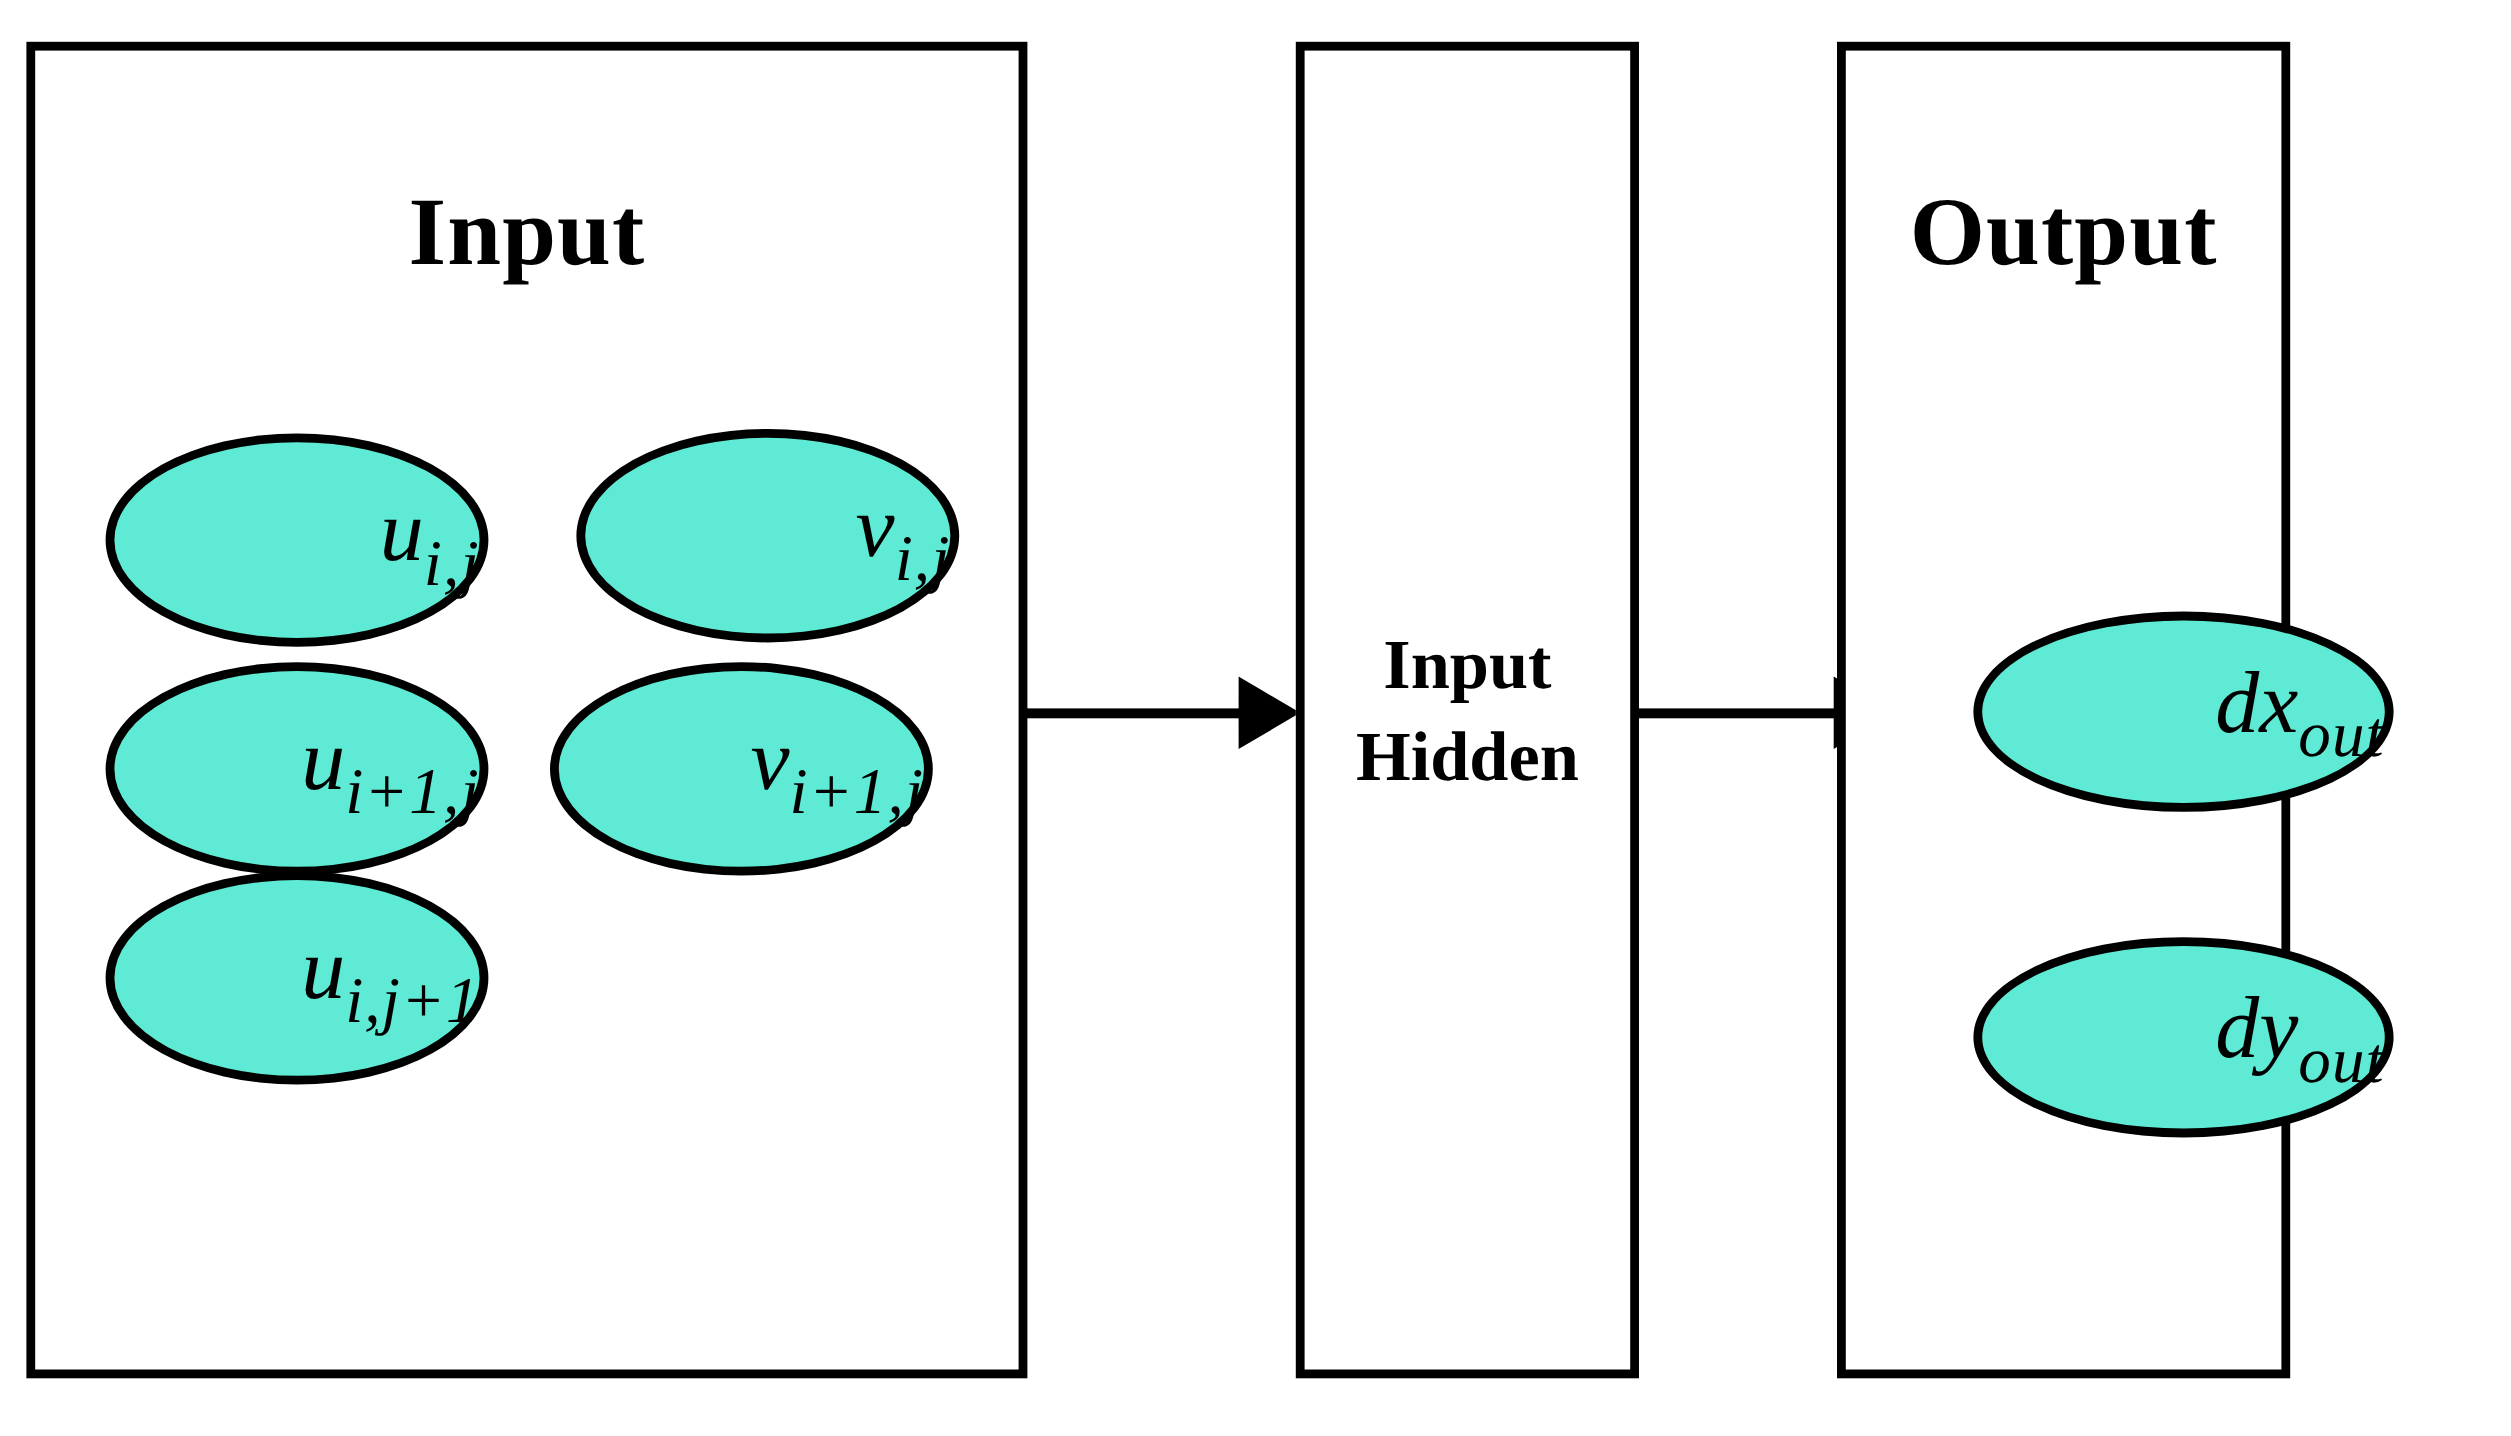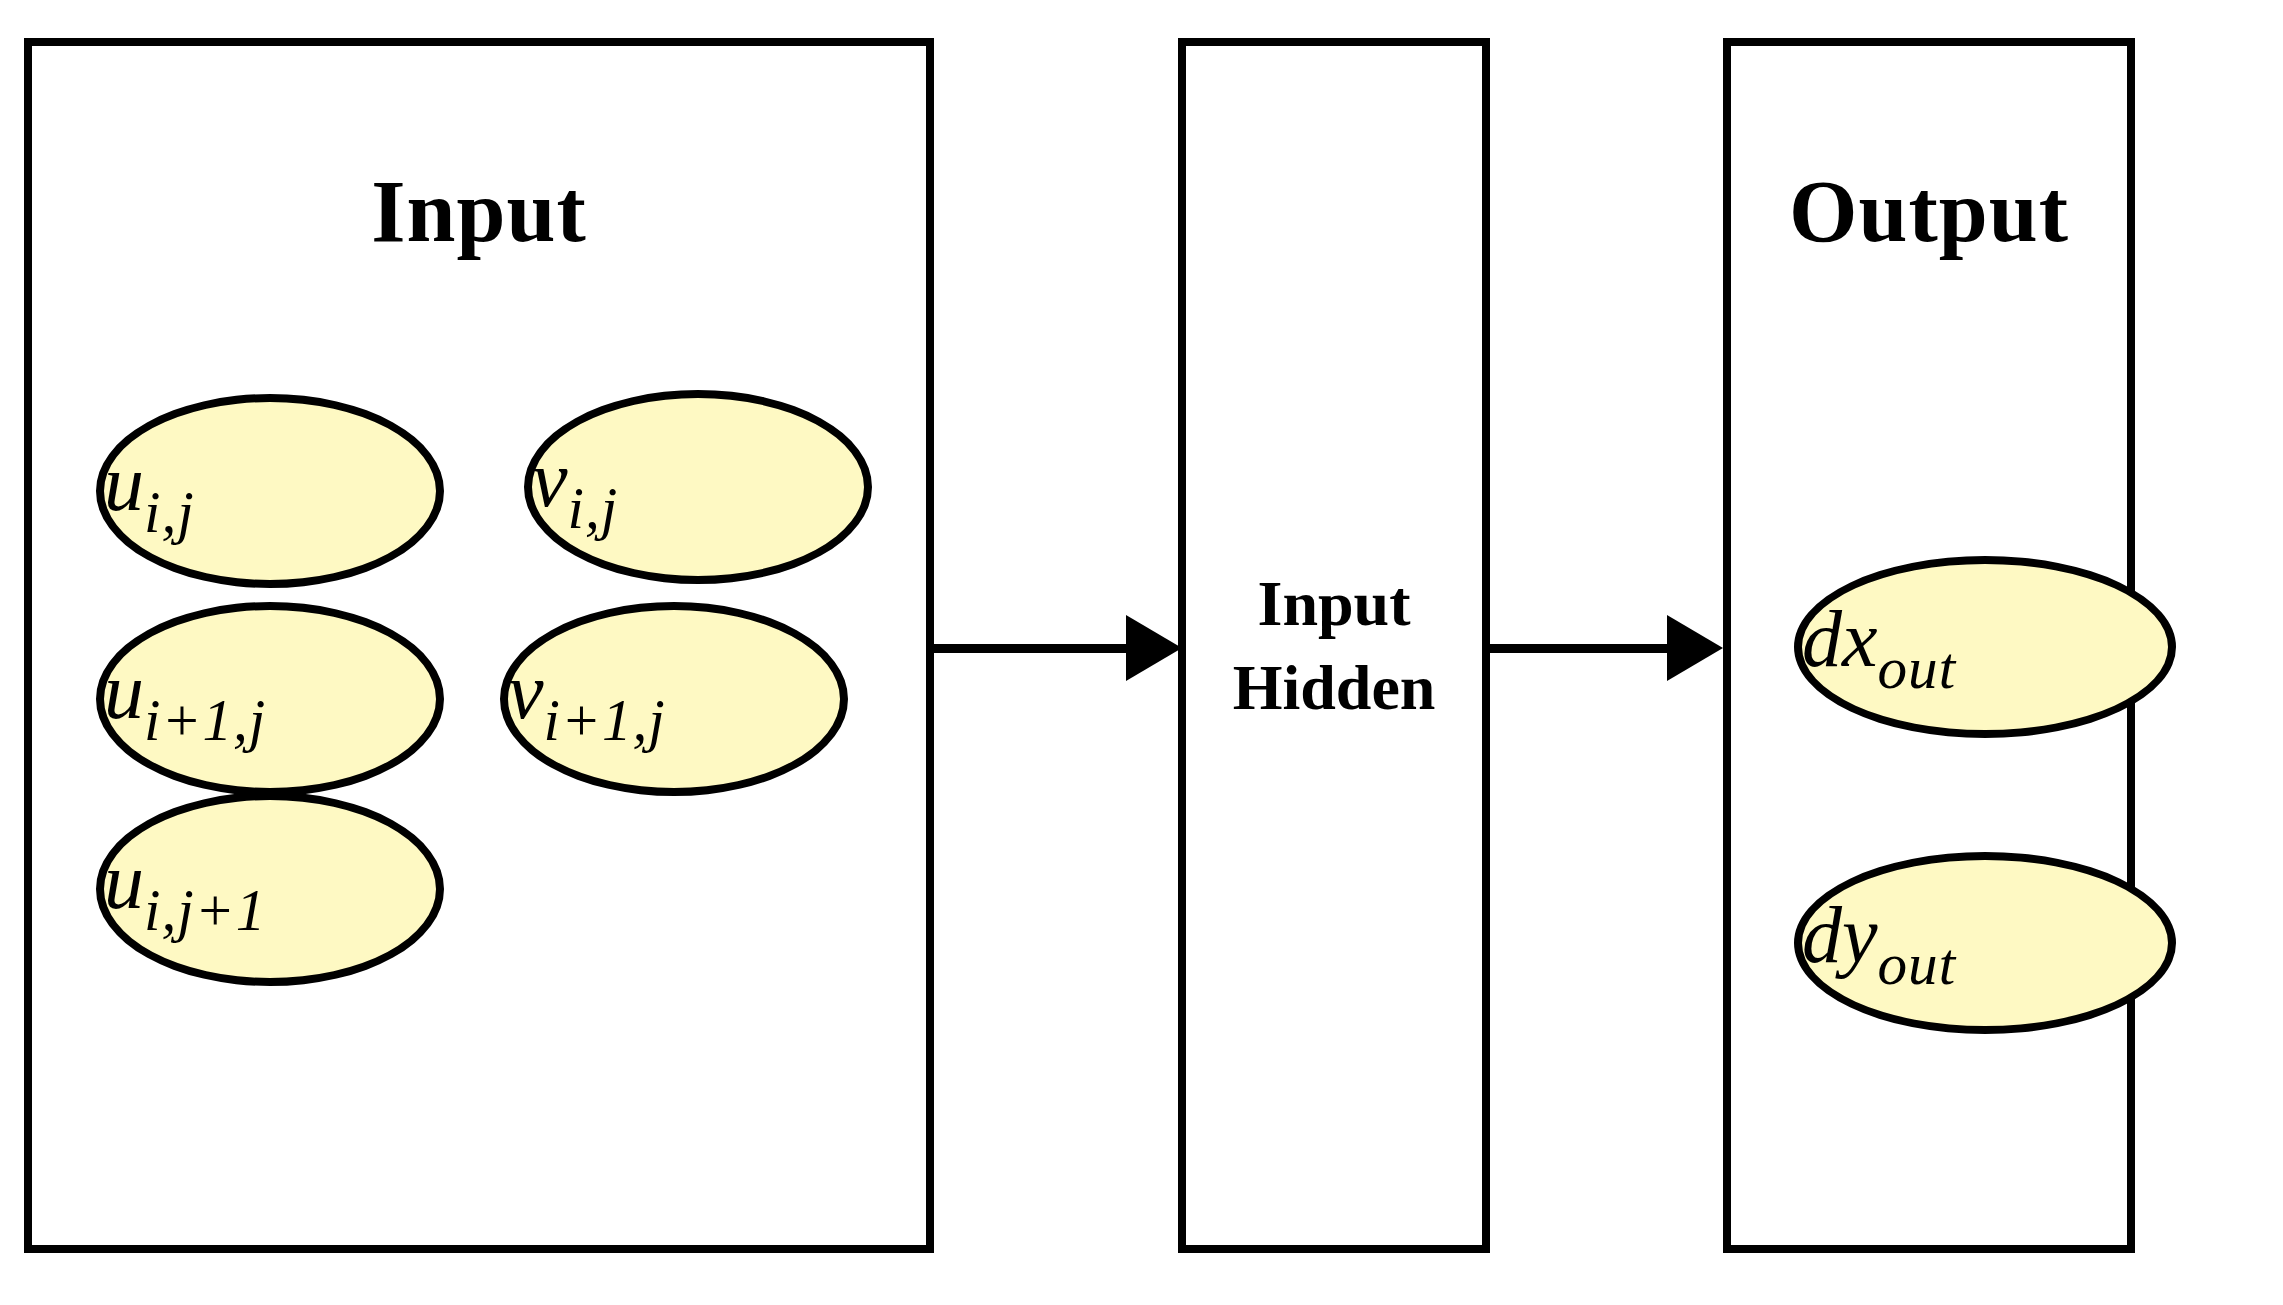--- a/index.html
+++ b/index.html
@@ -19,21 +19,21 @@
   .panel {
     position: absolute;
     top: 38px;
     height: 1215px;
     border: 8px solid #000000;
     background: #ffffff;
     box-sizing: border-box;
   }
   .panel-input  { left: 24px;   width: 910px; }
   .panel-hidden { left: 1178px; width: 312px; }
-  .panel-output { left: 1723px; width: 412px; }
+  .panel-output { left: 1670px; width: 412px; }
 
   .panel-title {
     position: absolute;
     top: 118px;
     left: 0;
     width: 100%;
     text-align: center;
     font-size: 88px;
     font-weight: bold;
     line-height: 1.1;
@@ -52,25 +52,25 @@
     font-size: 64px;
     font-weight: bold;
     line-height: 1.3;
     text-align: center;
   }
 
   .node {
     position: absolute;
     border: 8px solid #000000;
     border-radius: 50%;
-    background: #fef9c3;
+    background: #5eead4;
     box-sizing: border-box;
     display: flex;
     align-items: center;
-    justify-content: flex-start;
+    justify-content: flex-end;
   }
   .node-in  { width: 348px; height: 194px; }
   .e1 { left:  96px; top: 394px; }
   .e2 { left: 524px; top: 390px; }
   .e3 { left:  96px; top: 602px; }
   .e4 { left: 500px; top: 602px; }
   .e5 { left:  96px; top: 792px; }
   .e6 { left: 524px; top: 792px; }
   .e7 { left:  82px; top: 982px; width: 376px; }
   .e8 { left: 518px; top: 982px; width: 360px; }

